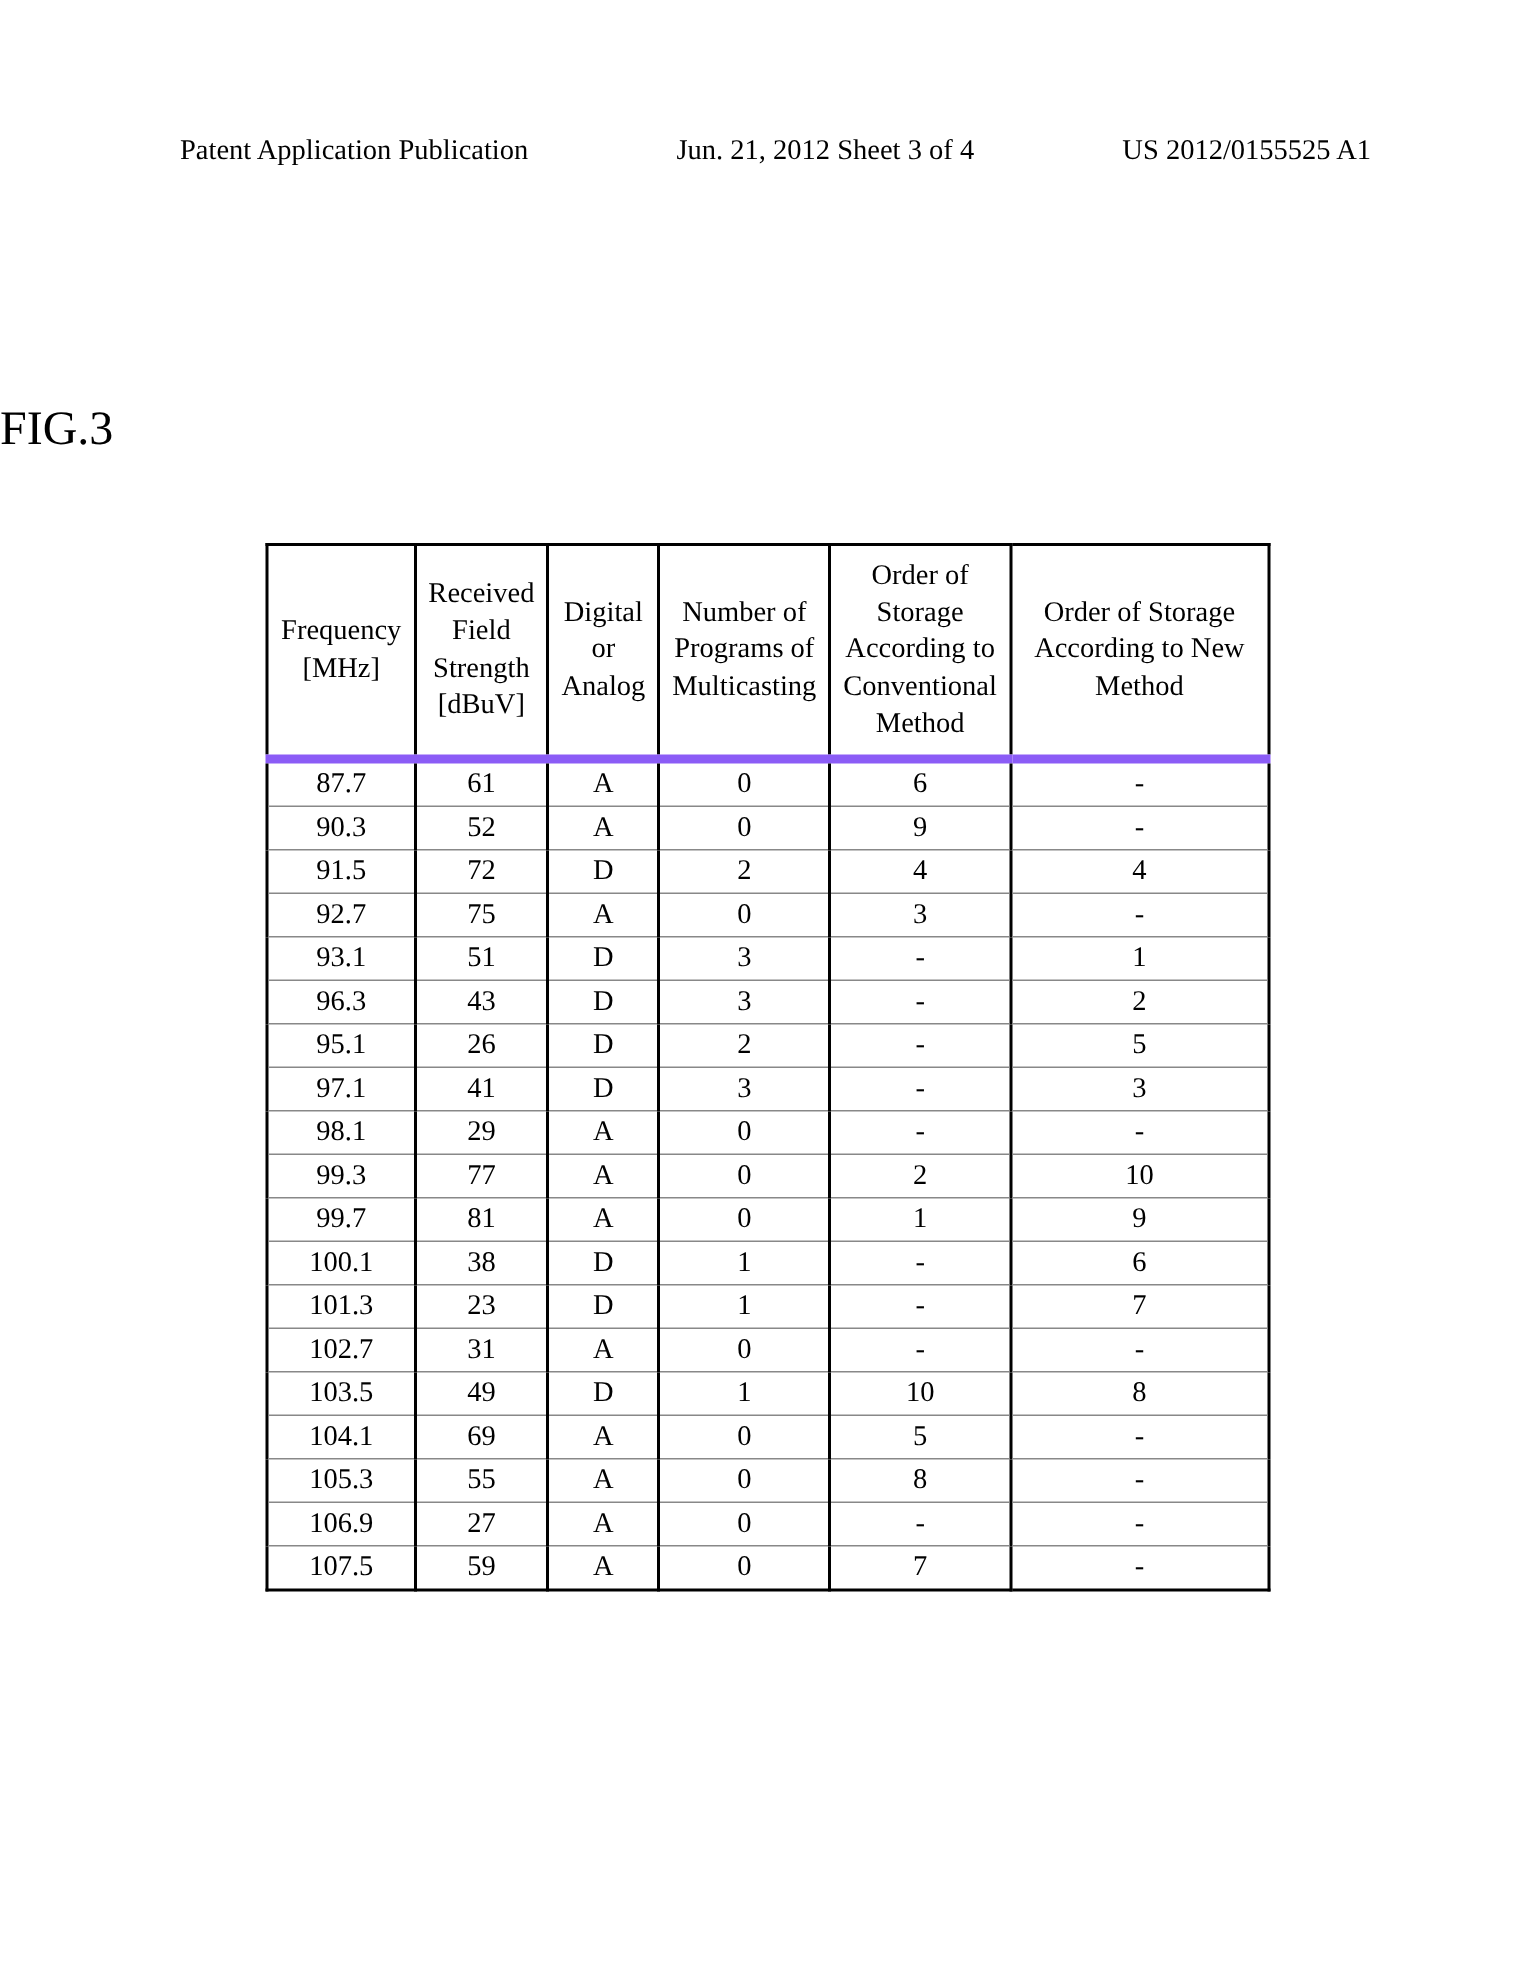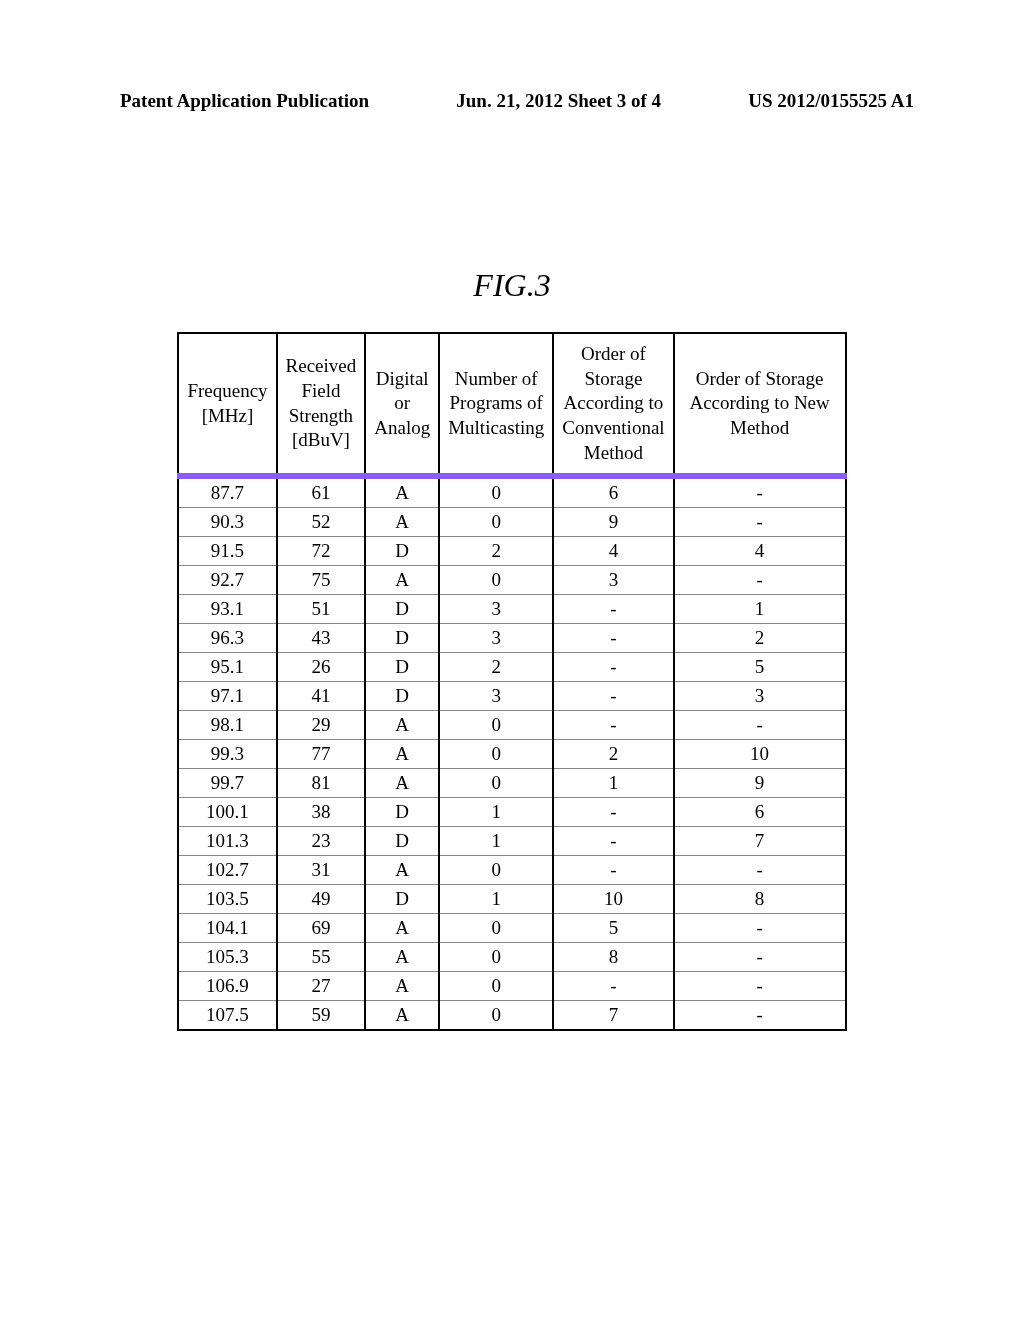--- a/index.html
+++ b/index.html
@@ -15,30 +15,27 @@
       height: 1320px;
       position: relative;
     }
     
     .page-header {
       display: flex;
       justify-content: space-between;
       align-items: flex-end;
       padding: 90px 110px 0 120px;
       font-size: 19px;
-      font-weight: bold;
     }
     
     .figure-title {
-      text-align: center;
       font-size: 32px;
       font-weight: normal;
       margin-top: 155px;
-      margin-bottom: 28px;
-      font-style: italic;
+      margin-bottom: 58px;
     }
     
     .table-wrapper {
       display: flex;
       justify-content: center;
       padding: 0 110px;
     }
     
     table {
       border-collapse: collapse;

